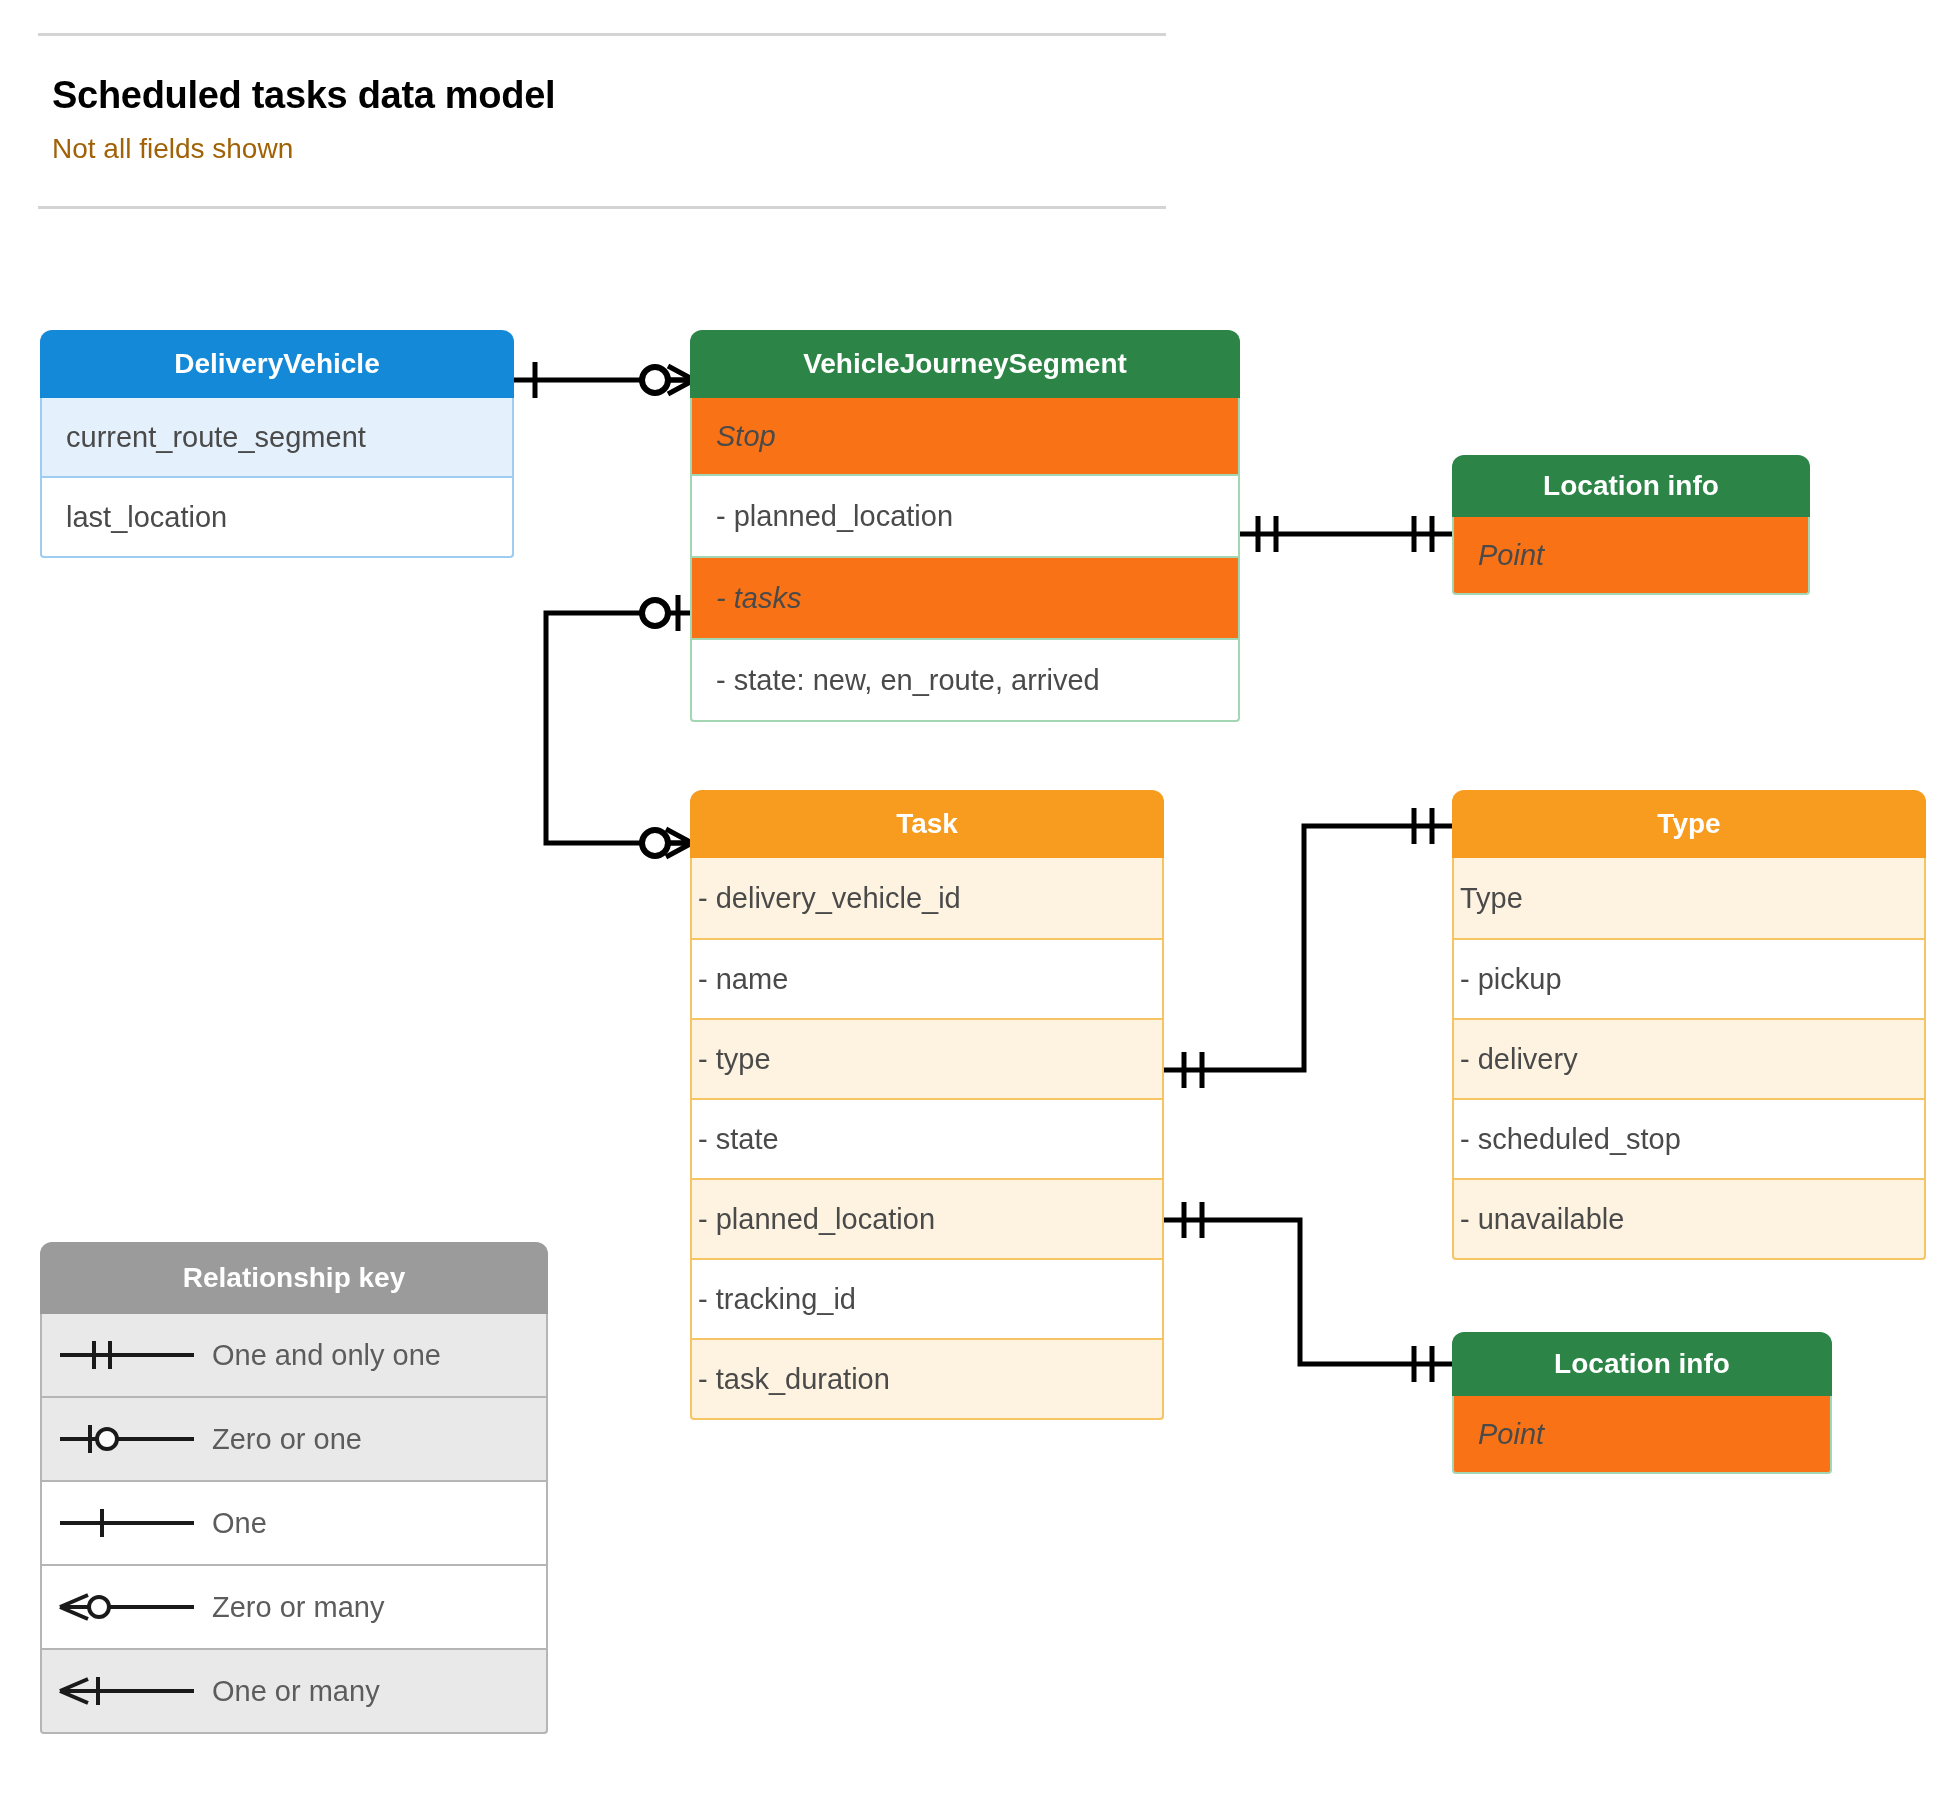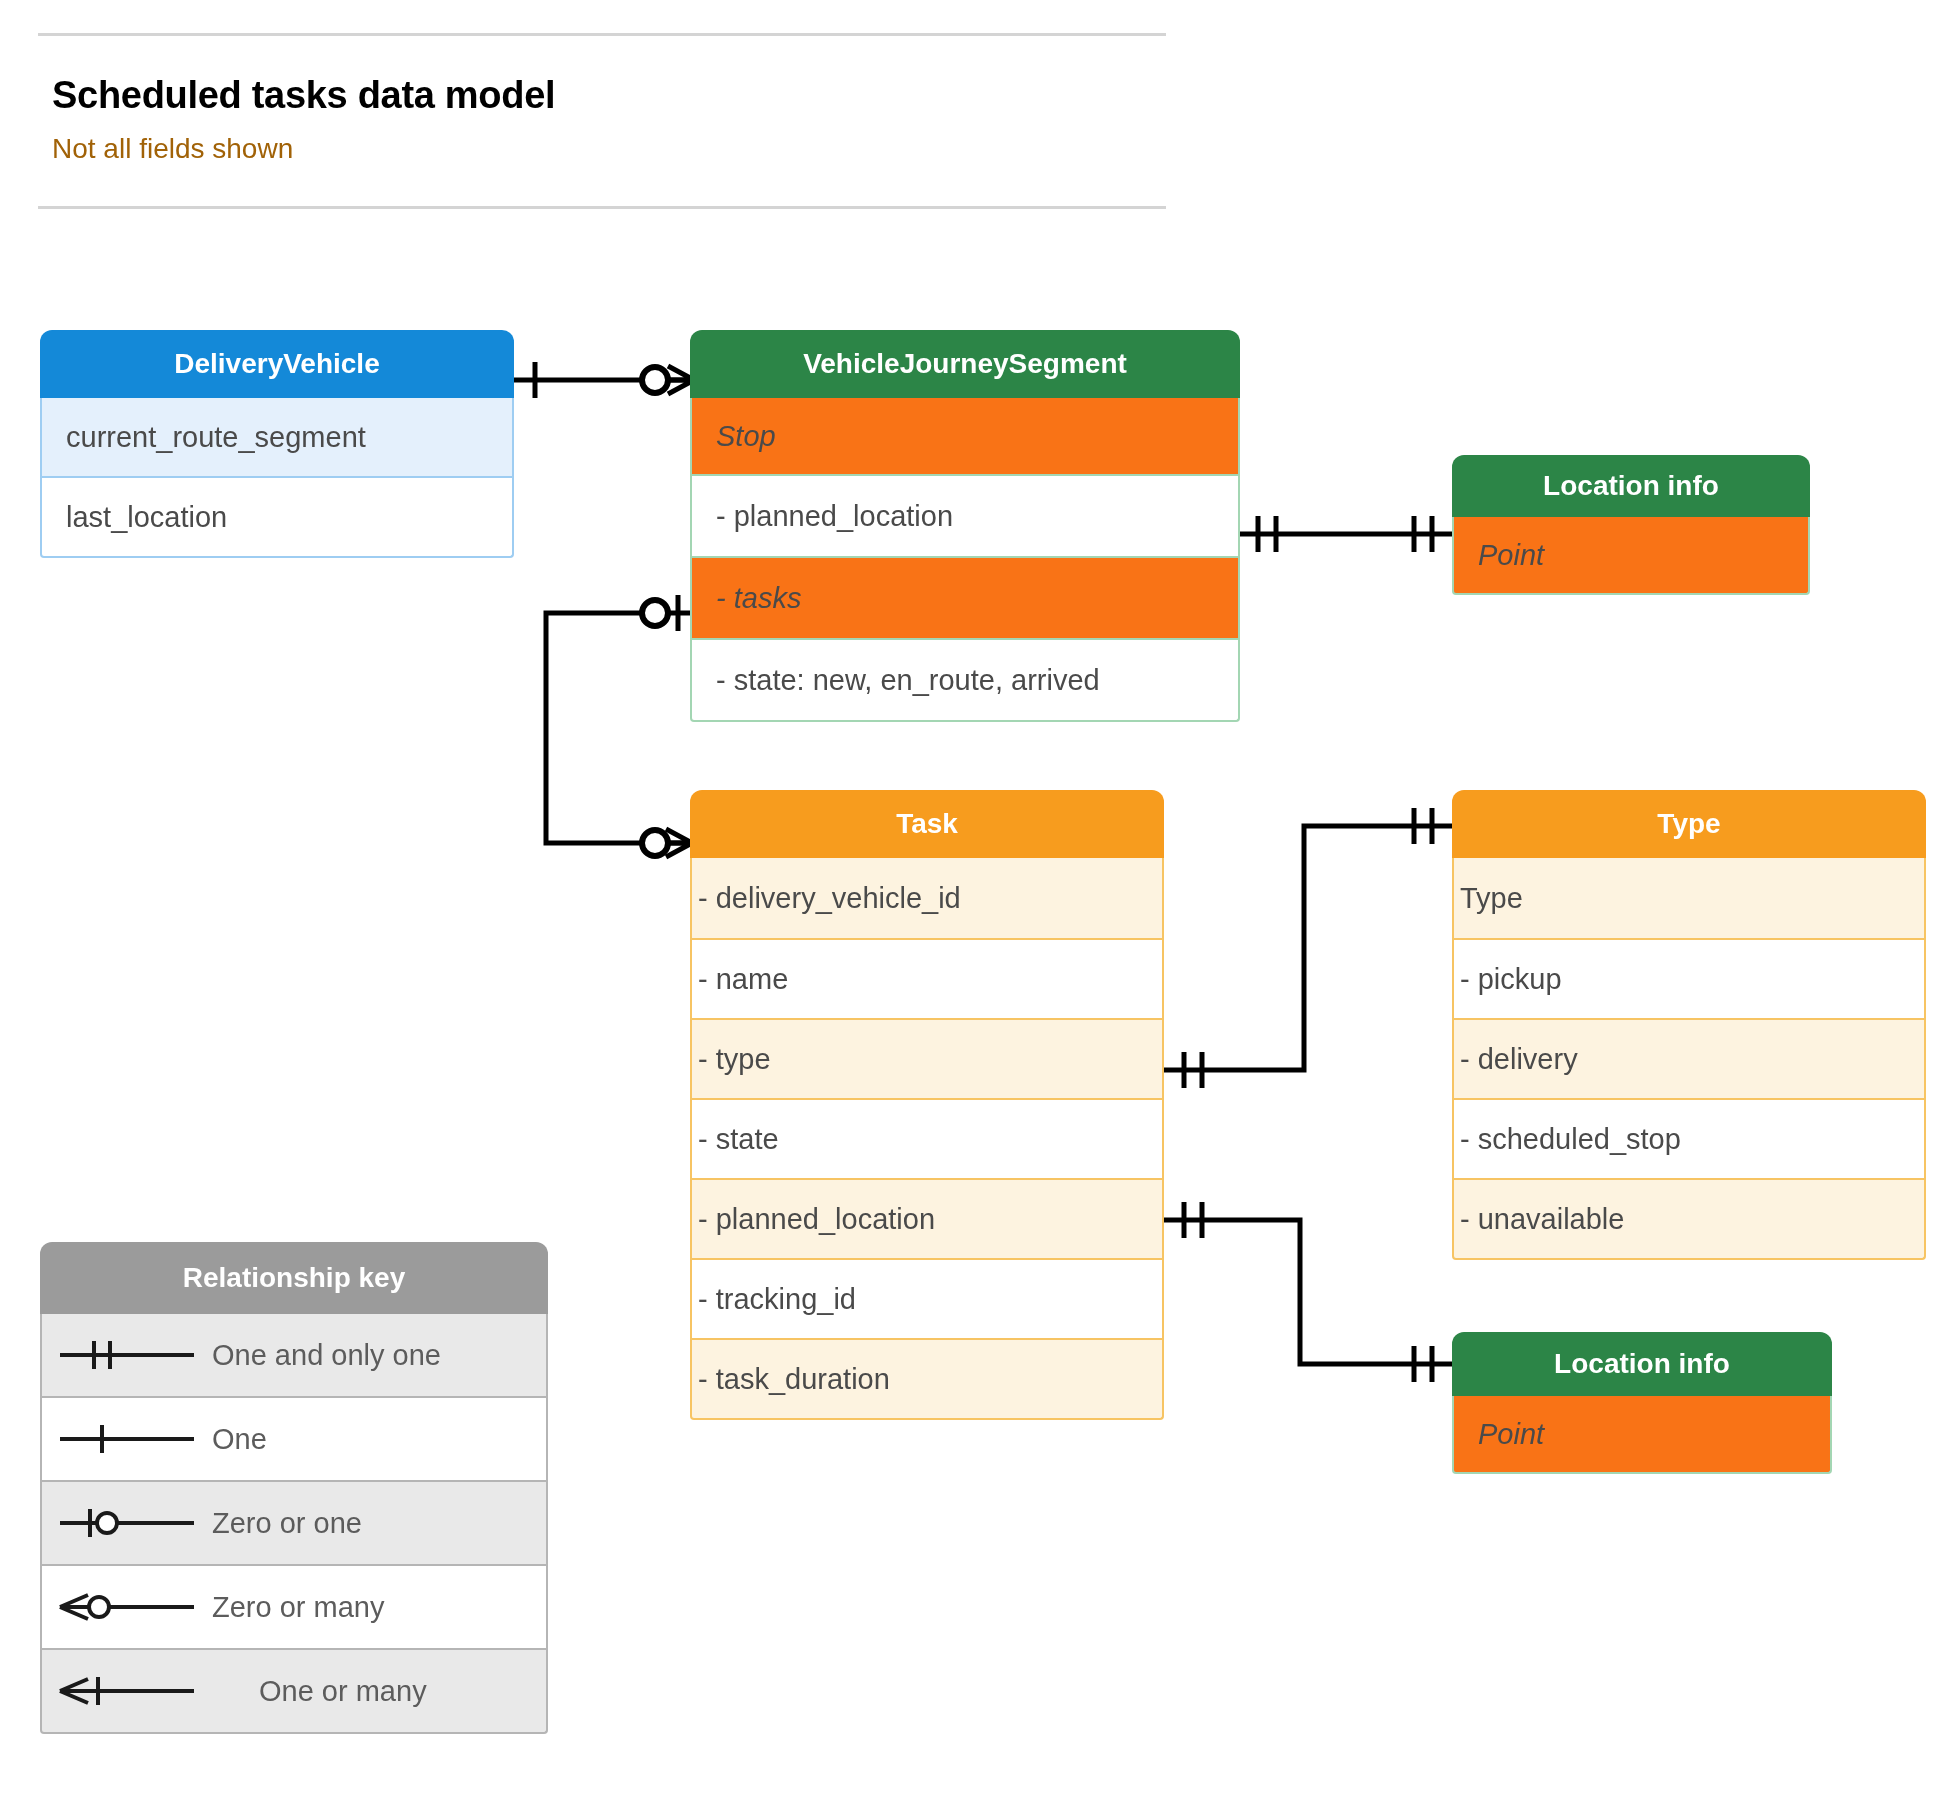--- a/index.html
+++ b/index.html
@@ -171,59 +171,59 @@
           <g stroke="#1a1a1a" stroke-width="4" fill="none">
             <line x1="8" y1="20" x2="142" y2="20"></line>
             <line x1="42" y1="6" x2="42" y2="34"></line>
             <line x1="58" y1="6" x2="58" y2="34"></line>
           </g>
         </svg>
       </span>
       <span class="legend-label">One and only one</span>
     </div>
 
-    <div class="erow plain legend-row" style="height:84px;">
-      <span class="legend-sym">
-        <svg width="150" height="40" viewBox="0 0 150 40">
-          <g stroke="#1a1a1a" stroke-width="4" fill="none">
-            <line x1="8" y1="20" x2="142" y2="20"></line>
-            <line x1="50" y1="6" x2="50" y2="34"></line>
-          </g>
-        </svg>
-      </span>
-      <span class="legend-label">One</span>
-    </div>
-
     <div class="erow alt legend-row" style="height:84px;">
       <span class="legend-sym">
         <svg width="150" height="40" viewBox="0 0 150 40">
           <g stroke="#1a1a1a" stroke-width="4" fill="none">
             <line x1="8" y1="20" x2="142" y2="20"></line>
             <line x1="38" y1="6" x2="38" y2="34"></line>
             <circle cx="55" cy="20" r="10" fill="#ffffff"></circle>
           </g>
         </svg>
       </span>
       <span class="legend-label">Zero or one</span>
     </div>
 
     <div class="erow plain legend-row" style="height:84px;">
       <span class="legend-sym">
         <svg width="150" height="40" viewBox="0 0 150 40">
           <g stroke="#1a1a1a" stroke-width="4" fill="none">
+            <line x1="8" y1="20" x2="142" y2="20"></line>
+            <line x1="50" y1="6" x2="50" y2="34"></line>
+          </g>
+        </svg>
+      </span>
+      <span class="legend-label">One</span>
+    </div>
+
+    <div class="erow plain legend-row" style="height:84px;">
+      <span class="legend-sym">
+        <svg width="150" height="40" viewBox="0 0 150 40">
+          <g stroke="#1a1a1a" stroke-width="4" fill="none">
             <line x1="40" y1="20" x2="142" y2="20"></line>
             <path d="M8 20 L36 8 M8 20 L36 32 M8 20 L36 20"></path>
             <circle cx="47" cy="20" r="10" fill="#ffffff"></circle>
           </g>
         </svg>
       </span>
       <span class="legend-label">Zero or many</span>
     </div>
 
-    <div class="erow alt legend-row" style="height:84px;gap:47px;">
+    <div class="erow alt legend-row" style="height:84px;">
       <span class="legend-sym">
         <svg width="150" height="40" viewBox="0 0 150 40">
           <g stroke="#1a1a1a" stroke-width="4" fill="none">
             <line x1="36" y1="20" x2="142" y2="20"></line>
             <path d="M8 20 L36 8 M8 20 L36 32 M8 20 L36 20"></path>
             <line x1="46" y1="6" x2="46" y2="34"></line>
           </g>
         </svg>
       </span>
       <span class="legend-label">One or many</span>

